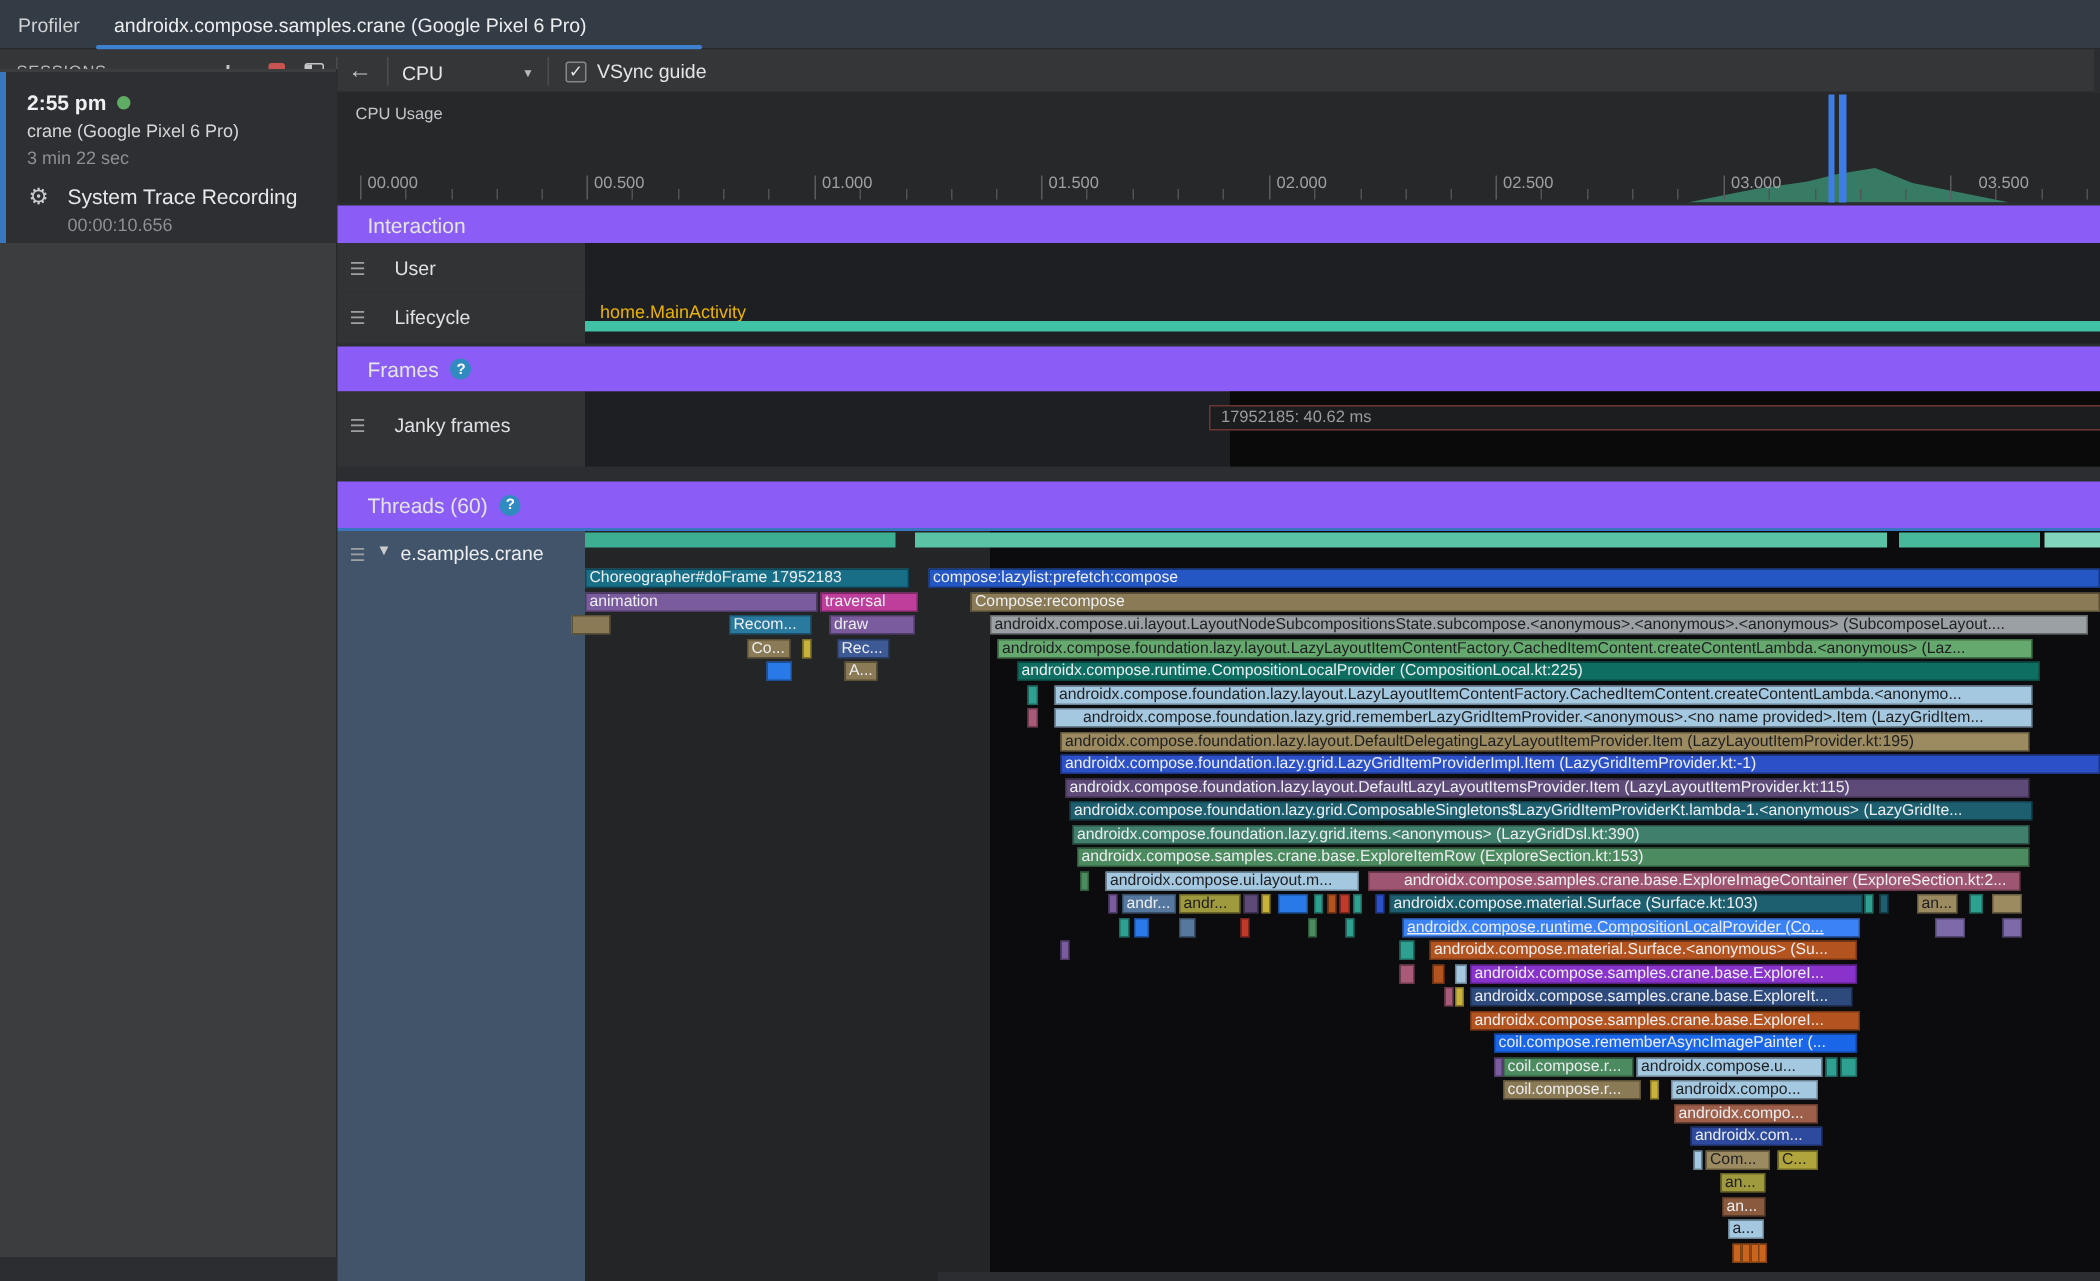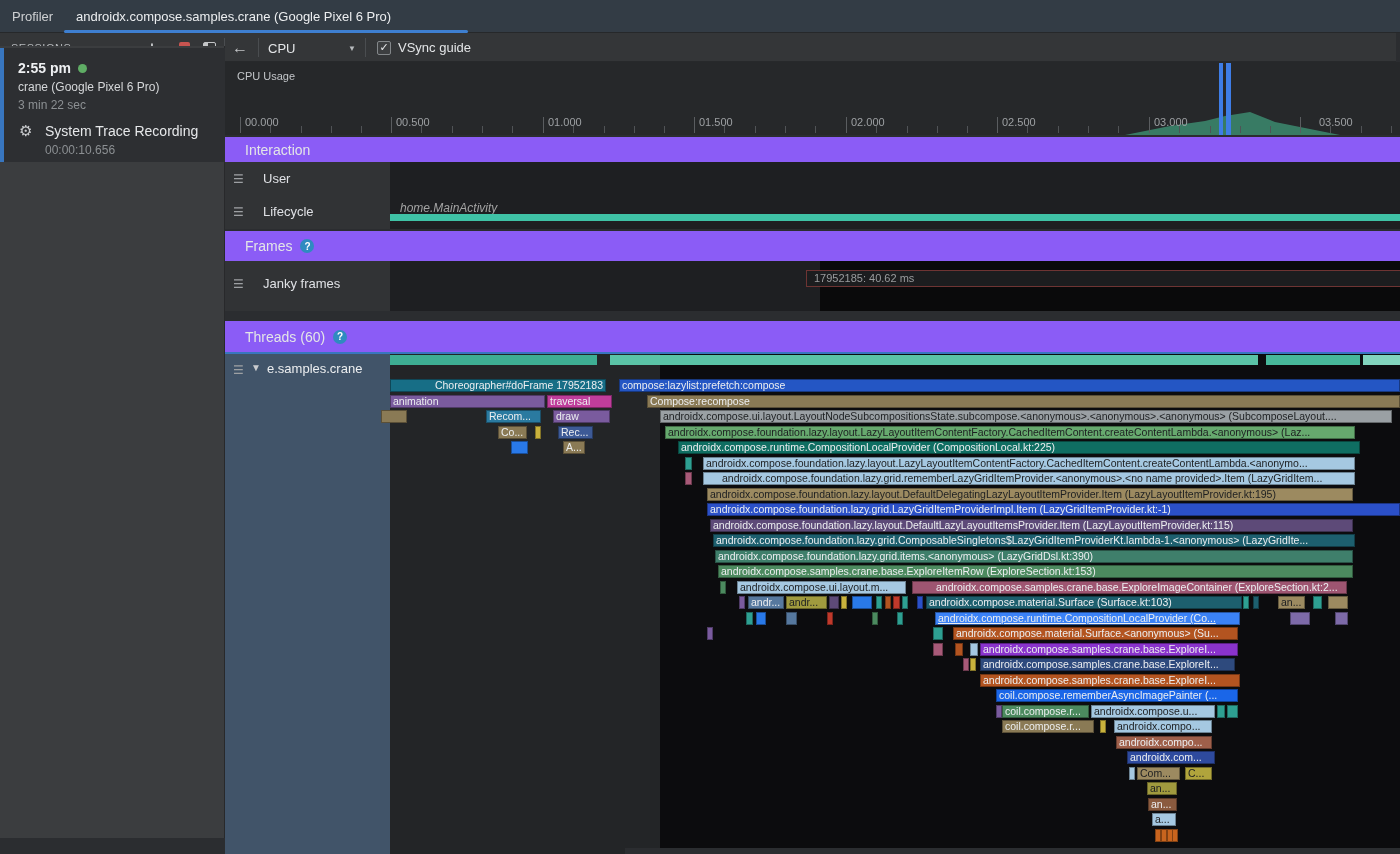--- a/index.html
+++ b/index.html
@@ -51,21 +51,21 @@
   .tick-minor { position:absolute; bottom:2px; width:1px; height:7px; background:#505356; }
   .tick-label { position:absolute; bottom:7px; font-size:11px; color:#9da0a3; }
   .sec-hdr { position:absolute; left:0; width:1336px; background:#8b5cf6; display:flex; align-items:center; color:#e3e5e7; font-size:14px; }
   .sec-hdr .t { margin-left:20px; }
   .help { width:14px; height:14px; border-radius:50%; background:#2f8bc0; color:#fff; font-size:10px; font-weight:bold; display:flex; align-items:center; justify-content:center; margin-left:8px; }
   .lane { position:absolute; left:0; width:1175px; }
   .lane .label-col { position:absolute; left:0; top:0; width:165px; height:100%; background:#313335; }
   .lane .trk { position:absolute; left:165px; top:0; width:1010px; height:100%; background:#1e1f22; }
   .grip { position:absolute; left:8px; font-size:12px; color:#9da0a3; }
   .lane-label { position:absolute; left:38px; font-size:13px; color:#dfe1e5; }
-  .lifecycle-event { position:absolute; left:10px; top:6px; font-size:12px; color:#a3a3a3;font-style:italic; }
+  .lifecycle-event { position:absolute; left:10px; top:6px; font-size:12px; color:#eab308; }
   .lifecycle-bar { position:absolute; left:0; top:19px; width:1010px; height:7px; background:#3fc2a6; }
   .allframes { position:absolute; right:6px; top:24px; display:flex; align-items:center; gap:8px; color:#e3e5e7; font-size:13px; }
   .allframes .checkbox { background:transparent; }
   .janky-black { position:absolute; left:430px; top:0; width:745px; height:100%; background:#0a0a0b; }
   .janky-band { position:absolute; left:416px; top:9px; width:759px; height:17px; border:1px solid #6e3433; background:#1c1d1f; }
   .janky-band .txt { margin-left:7px; font-size:11px; color:#9a9c9e; line-height:15px; white-space:nowrap; }
   
   .thread-sel-border { position:absolute; left:0; top:290px; width:1175px; height:2px; background:#3876bf; }
   .thread-area { position:absolute; left:0; top:292px; width:1175px; height:500px; }
   .thread-label-panel { position:absolute; left:0; top:0; width:165px; height:500px; background:#415469; }
@@ -255,21 +255,21 @@
           <div class="state-seg" style="left: 1138px; width: 37px; background: rgb(130, 212, 189);"></div>
         </div>
       <div class="thread-label-panel">
         <span class="grip" style="top:9px">☰</span>
         <span class="expand-caret">▼</span>
         <span class="thread-name">e.samples.crane</span>
       </div>
       <div class="bottom-strip"></div>
     </div>
     <div class="flame">
-        <div class="span" style="left: 165px; top: 0px; width: 216px; background: rgb(23, 110, 134); text-align: right;">Choreographer#doFrame 17952183</div>
+        <div class="span" style="left: 165px; top: 0px; width: 216px; background: rgb(23, 110, 134);">Choreographer#doFrame 17952183</div>
         <div class="span" style="left: 394px; top: 0px; width: 781px; background: rgb(36, 86, 196);">compose:lazylist:prefetch:compose</div>
         <div class="span" style="left: 165px; top: 15.5px; width: 155px; background: rgb(122, 91, 158);">animation</div>
         <div class="span" style="left: 322px; top: 15.5px; width: 65px; background: rgb(191, 61, 155);">traversal</div>
         <div class="span" style="left: 422px; top: 15.5px; width: 753px; background: rgb(138, 122, 85);">Compose:recompose</div>
         <div class="span" style="left: 156px; top: 31px; width: 26px; background: rgb(138, 122, 85);"></div>
         <div class="span" style="left: 261px; top: 31px; width: 55px; background: rgb(42, 122, 160);">Recom...</div>
         <div class="span" style="left: 328px; top: 31px; width: 57px; background: rgb(122, 91, 158);">draw</div>
         <div class="span dk" style="left: 435px; top: 31px; width: 732px; background: rgb(154, 160, 164);">androidx.compose.ui.layout.LayoutNodeSubcompositionsState.subcompose.&lt;anonymous&gt;.&lt;anonymous&gt;.&lt;anonymous&gt; (SubcomposeLayout....</div>
         <div class="span" style="left: 273px; top: 46.5px; width: 29px; background: rgb(138, 122, 85);">Co...</div>
         <div class="span" style="left: 310px; top: 46.5px; width: 3px; background: rgb(201, 178, 60);"></div>

